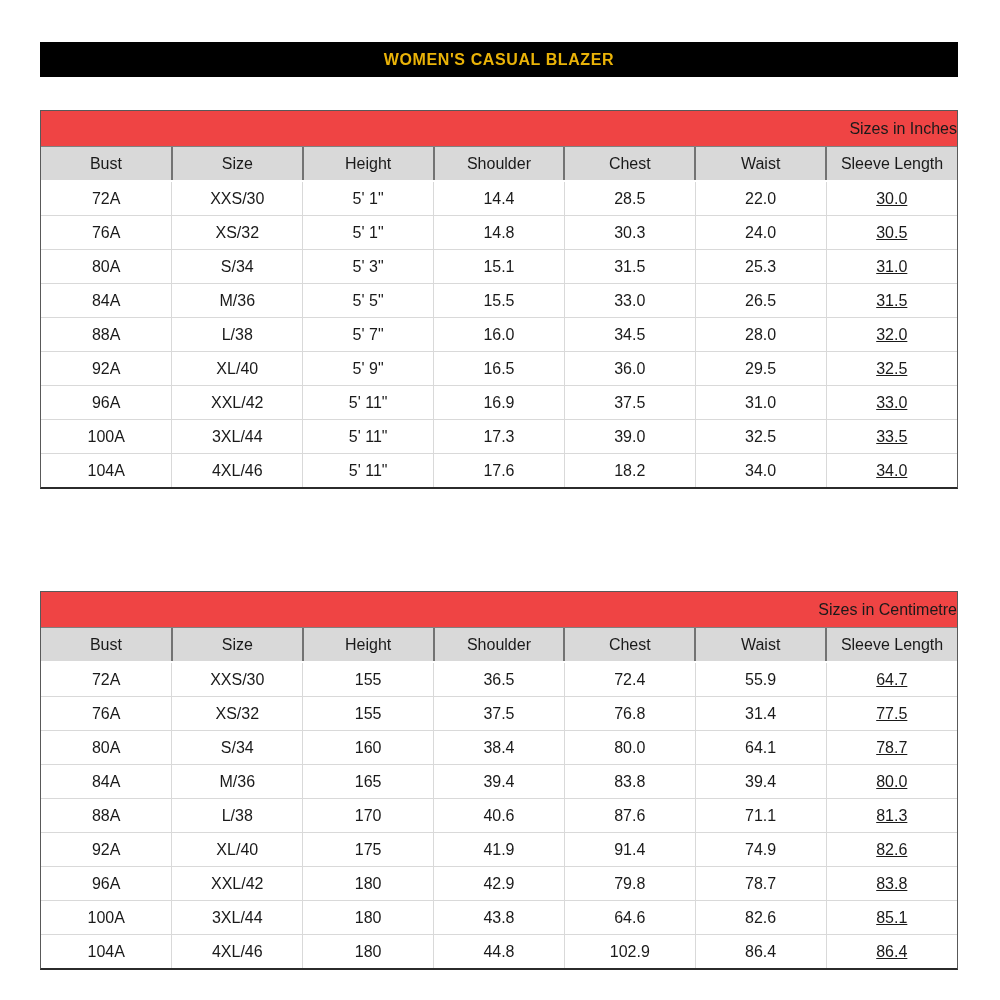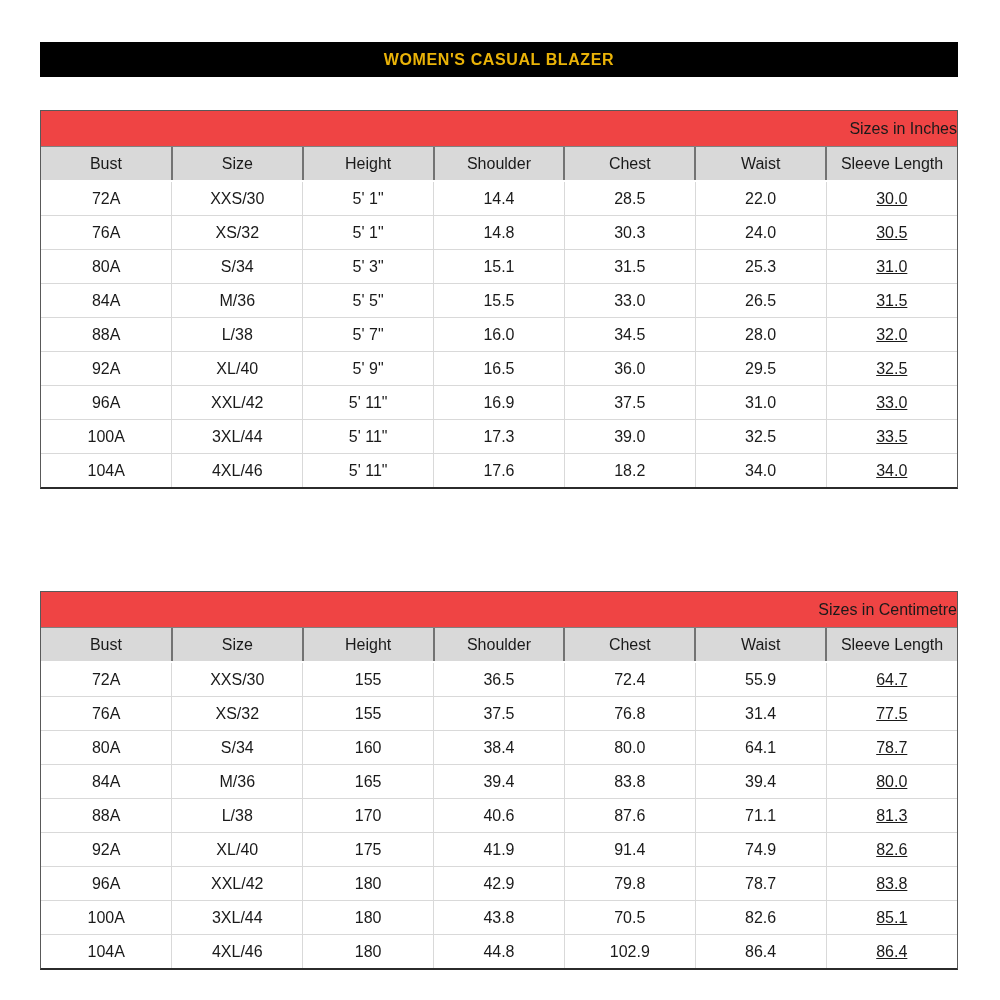--- a/index.html
+++ b/index.html
@@ -260,21 +260,21 @@
           <td>42.9</td>
           <td>79.8</td>
           <td>78.7</td>
           <td>83.8</td>
         </tr>
         <tr>
           <td>100A</td>
           <td>3XL/44</td>
           <td>180</td>
           <td>43.8</td>
-          <td>70.5</td>
+          <td>64.6</td>
           <td>82.6</td>
           <td>85.1</td>
         </tr>
         <tr>
           <td>104A</td>
           <td>4XL/46</td>
           <td>180</td>
           <td>44.8</td>
           <td>102.9</td>
           <td>86.4</td>

